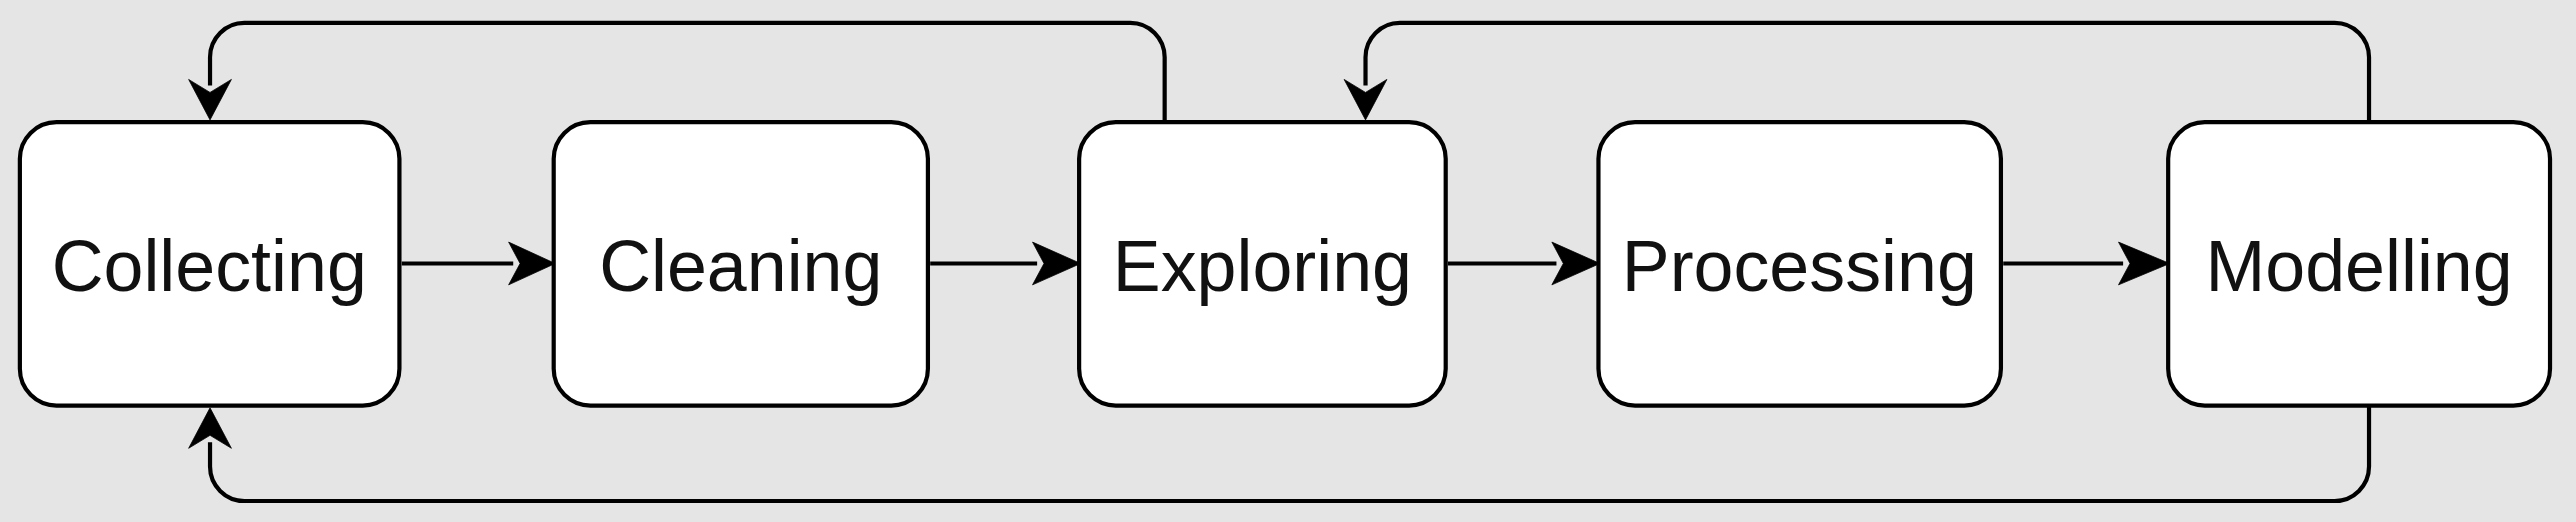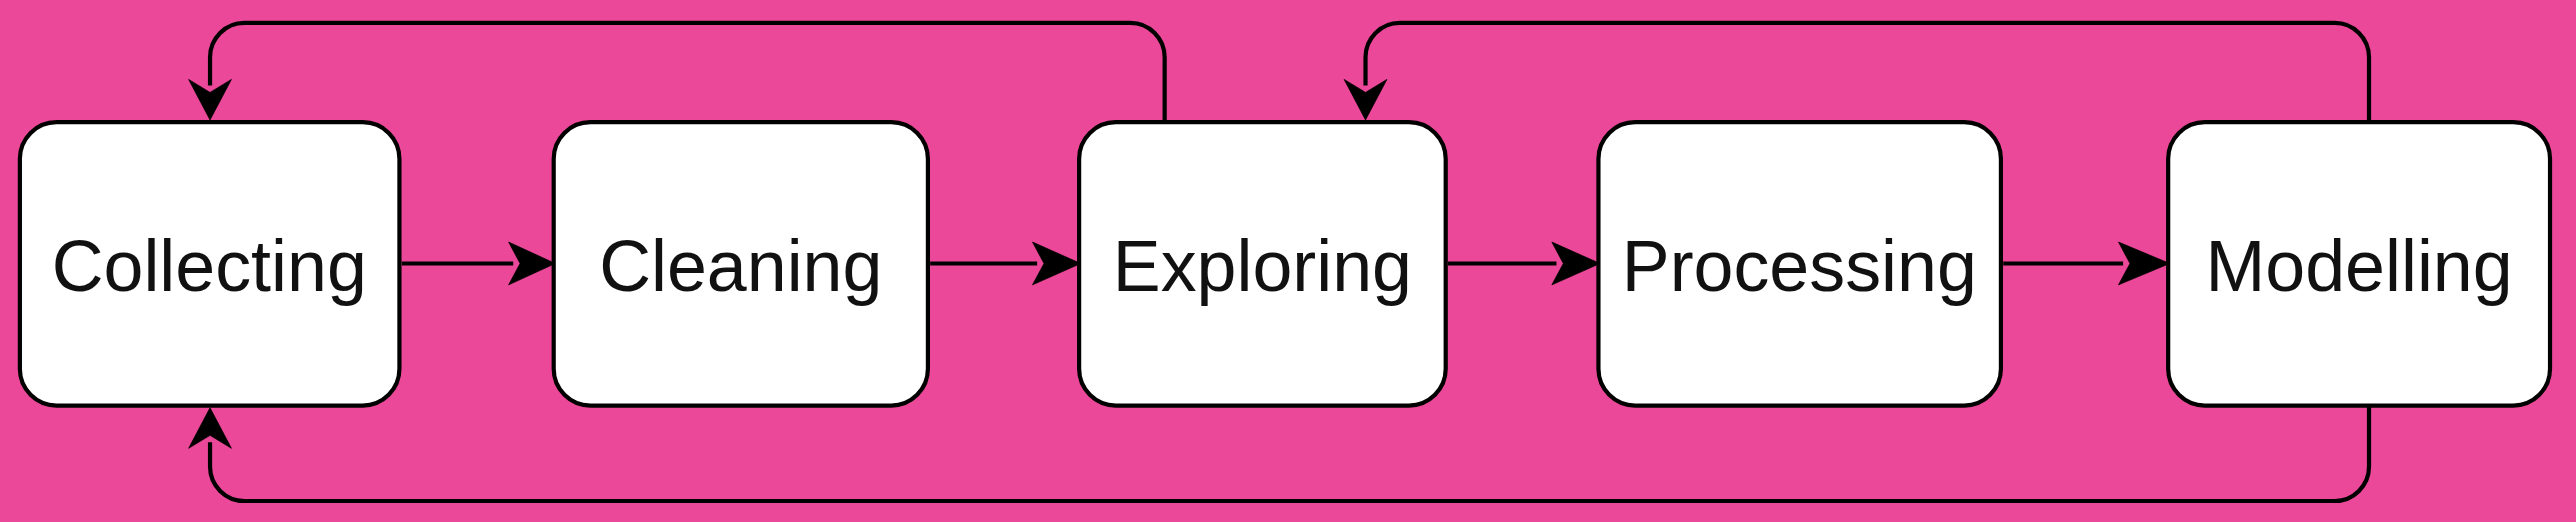--- a/index.html
+++ b/index.html
@@ -2,21 +2,21 @@
 <html style="font-size:12.2px"><head>
 <meta charset="utf-8">
 <style>
   html, body {
     margin: 0;
     padding: 0;
     background: #ffffff;
   }
   .diagram-wrap {
     width: 100%;
-    background: #ec4899;
+    background: #e5e5e5;
   }
   svg {
     display: block;
     width: 100%;
     height: auto;
   }
   .node-rect {
     fill: #ffffff;
     stroke: #000000;
     stroke-width: 5.5;

